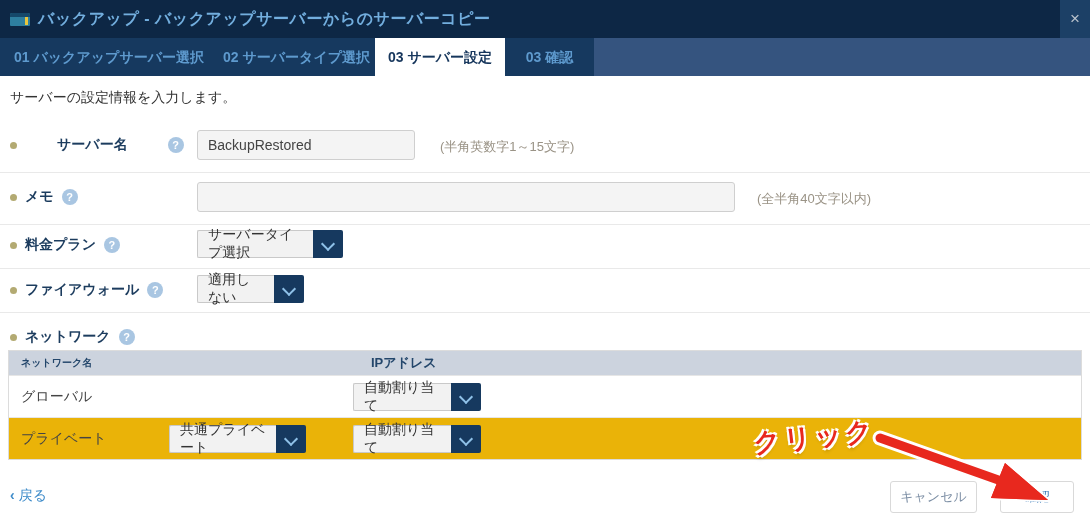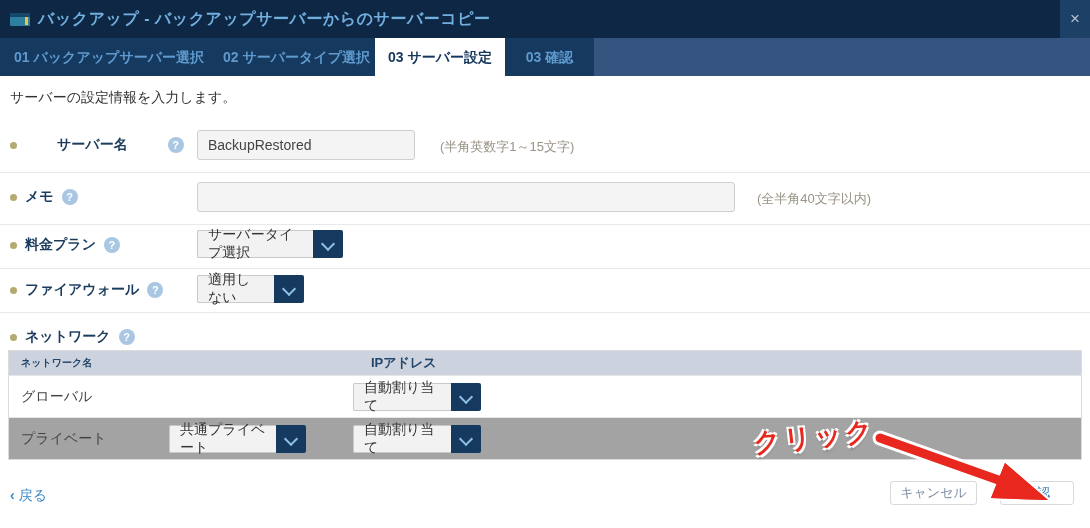--- a/index.html
+++ b/index.html
@@ -36,28 +36,28 @@
   .select .stext { height:28px; background:#f2f2f2; border:1px solid #c9c9c9; border-right:none; border-radius:2px 0 0 2px; font-size:14px; color:#333; display:flex; align-items:center; padding:0 10px; }
   .select .sq { width:30px; height:28px; background:#16395f; border-radius:0 2px 2px 0; position:relative; }
   .select .sq::after { content:""; position:absolute; left:10px; top:9px; width:8px; height:8px; border-left:2px solid #8fc1e8; border-bottom:2px solid #8fc1e8; transform:rotate(-45deg); }
 
   
   .nettable { position:absolute; left:8px; top:350px; width:1074px; border:1px solid #dcdcdc; background:#fff; }
   .nt-head { display:flex; height:24px; background:#ccd3de; align-items:center; }
   .nt-head .h1 { width:344px; padding-left:12px; font-size:10px; font-weight:bold; color:#23466b; }
   .nt-head .h2 { padding-left:18px; font-size:13px; font-weight:bold; color:#23466b; }
   .nt-row { position:relative; height:42px; border-top:1px solid #e6e6e6; }
-  .nt-row.alt { background:#a3a3a3;font-family:Liberation Serif, serif; }
+  .nt-row.alt { background:#eab308;font-family:Liberation Serif, serif; }
   .nt-name { position:absolute; left:12px; top:0; height:42px; display:flex; align-items:center; font-size:14px; color:#444; }
   .nt-row .select { top:7px; }
 
   
   .back-link { position:absolute; left:10px; top:487px; font-size:14px; color:#3f8cca; cursor:pointer; }
   .back-link .chev { margin-right:4px; font-weight:bold; }
-  .btn { position:absolute; top:481px; height:24px; background:#fff; border:1px solid #d9d9d9; border-radius:3px; font-size:13px; display:flex; align-items:center; justify-content:center; cursor:pointer; font-family:"Liberation Sans","DejaVu Sans",sans-serif; }
+  .btn { position:absolute; top:481px; height:32px; background:#fff; border:1px solid #d9d9d9; border-radius:3px; font-size:13px; display:flex; align-items:center; justify-content:center; cursor:pointer; font-family:"Liberation Sans","DejaVu Sans",sans-serif; }
   .btn.cancel { left:890px; width:87px; color:#7d8fa5; }
   .btn.confirm { left:1000px; width:74px; color:#2f74b5; }
 
   
   .click-note { position:absolute; left:753px; top:419px; font-size:27px; font-weight:bold; color:#e8281e; letter-spacing:3px; transform:rotate(-6deg);
     text-shadow:-2px -2px 0 #fff, 2px -2px 0 #fff, -2px 2px 0 #fff, 2px 2px 0 #fff, 0 3px 4px rgba(0,0,0,.25); pointer-events:none; }
   .arrow-svg { position:absolute; left:858px; top:428px; pointer-events:none; }
 </style>
 </head>
 <body>

